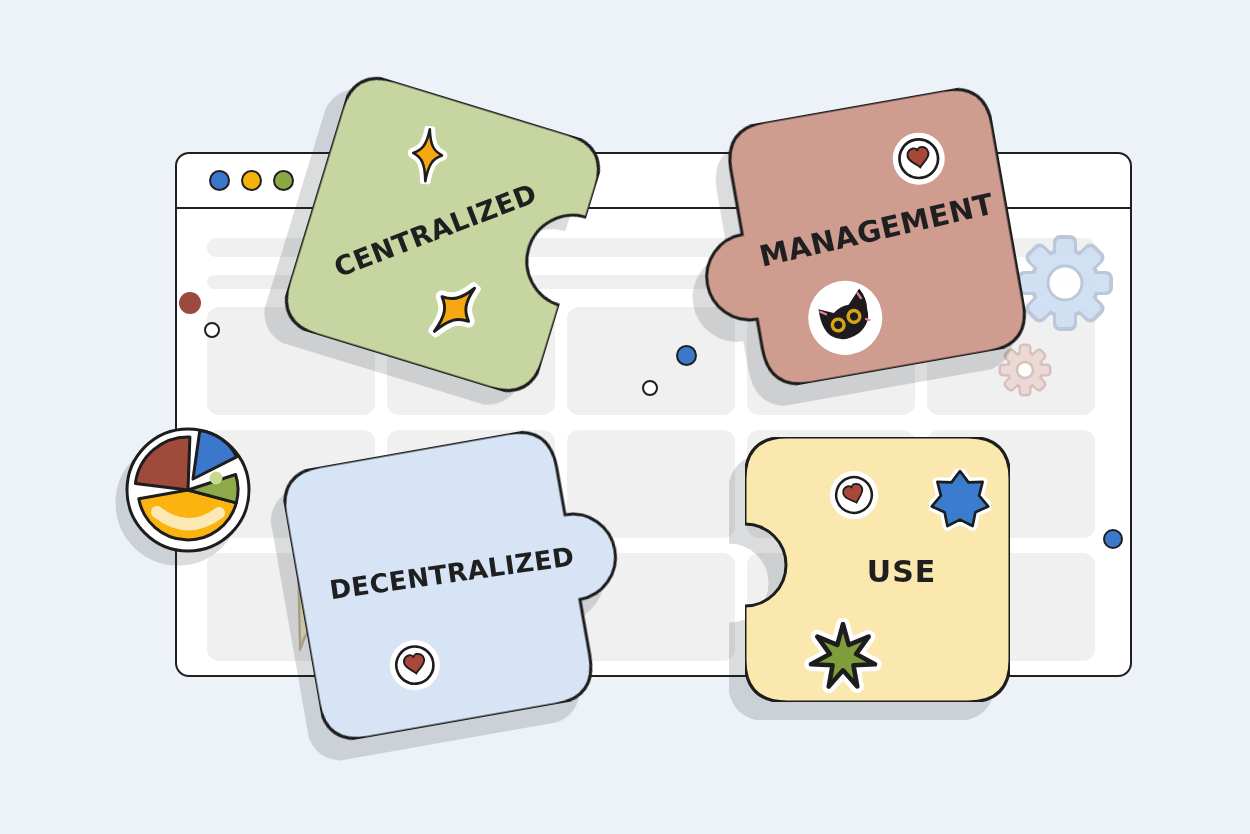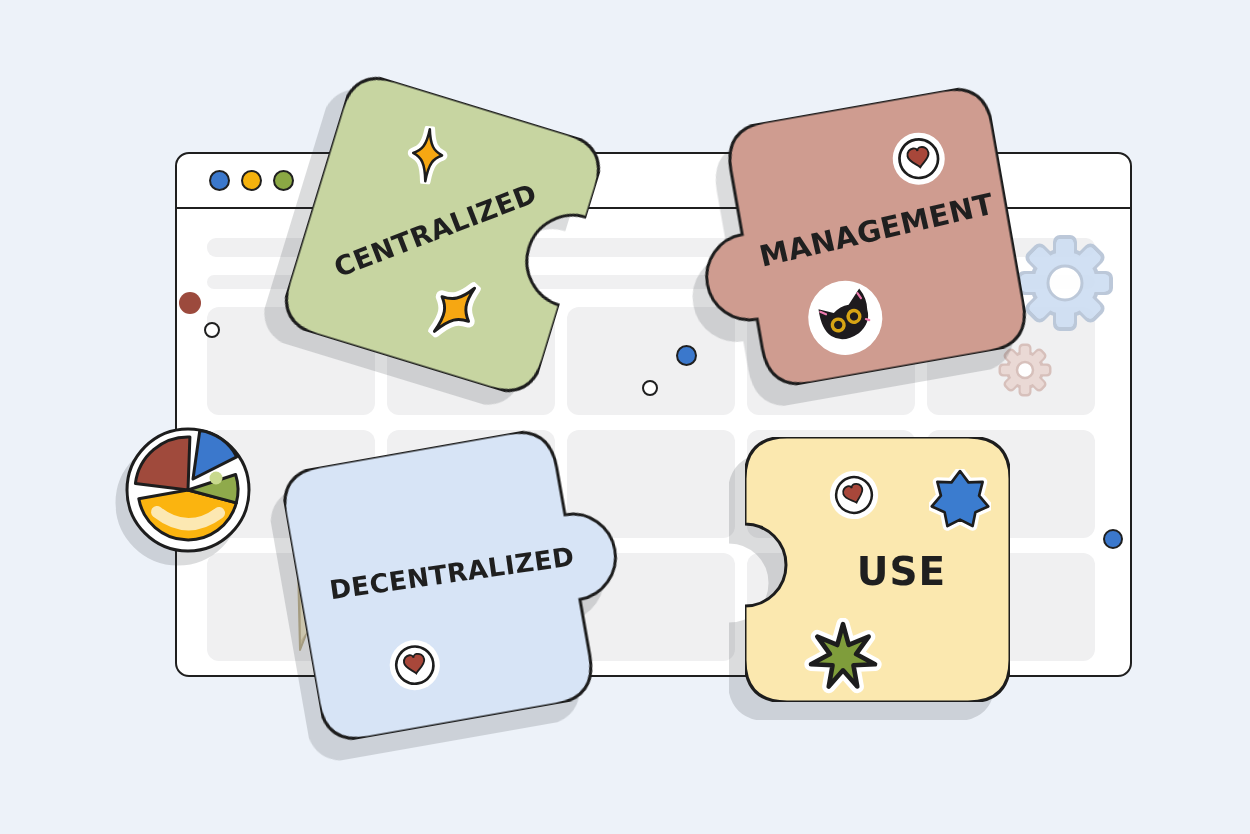--- a/index.html
+++ b/index.html
@@ -163,21 +163,21 @@
     <circle cx="28" cy="28" r="27" fill="#fff"></circle>
     <circle cx="28" cy="28" r="20" fill="#fff" stroke="#1d1d1d" stroke-width="2.8"></circle>
     <path d="M28,37 C25.5,33.5 17,29.5 17,23.5 C17,19 20.5,16.5 24,16.5 C26,16.5 28,18 28,20 C28,18 30,16.5 32,16.5 C35.5,16.5 39,19 39,23.5 C39,29.5 30.5,33.5 28,37 Z" fill="#a8473a" stroke="#1d1d1d" stroke-width="2"></path>
   </svg>
 </div>
 
 <div class="piece" style="left:745px;top:437px;width:265px;height:265px;">
   <svg class="shape" width="265" height="265" viewBox="0 0 265 265">
     <path d="M42,0 H223 Q265,0 265,42 V223 Q265,265 223,265 H42 Q0,265 0,223 V169 A41,41 0 0 0 0,87 V42 Q0,0 42,0 Z" stroke="#1d1d1d" stroke-width="3" fill="#fbe8af"></path>
   </svg>
-  <div class="plabel" style="inset:0;font-size:39px;letter-spacing:1px;transform:translate(24px,2px);">USE</div>
+  <div class="plabel" style="inset:0;font-size:30px;letter-spacing:1px;transform:translate(24px,2px);">USE</div>
   <svg class="sticker" width="50" height="50" viewBox="0 0 56 56" style="left:84px;top:33px;transform:rotate(-18deg);">
     <circle cx="28" cy="28" r="27" fill="#fff"></circle>
     <circle cx="28" cy="28" r="20" fill="#fff" stroke="#1d1d1d" stroke-width="2.8"></circle>
     <path d="M28,37 C25.5,33.5 17,29.5 17,23.5 C17,19 20.5,16.5 24,16.5 C26,16.5 28,18 28,20 C28,18 30,16.5 32,16.5 C35.5,16.5 39,19 39,23.5 C39,29.5 30.5,33.5 28,37 Z" fill="#a8473a" stroke="#1d1d1d" stroke-width="2"></path>
   </svg>
   <svg class="sticker" width="62" height="62" viewBox="0 0 60 60" style="left:184px;top:32px;">
     <polygon points="30,2 38.2,12.9 51.9,12.5 48.5,25.8 57.3,36.2 44.9,41.8 42.2,55.2 30,49 17.8,55.2 15.1,41.8 2.7,36.2 11.5,25.8 8.1,12.5 21.8,12.9" fill="#fff" stroke="#fff" stroke-width="9" stroke-linejoin="round"></polygon>
     <polygon points="30,2 38.2,12.9 51.9,12.5 48.5,25.8 57.3,36.2 44.9,41.8 42.2,55.2 30,49 17.8,55.2 15.1,41.8 2.7,36.2 11.5,25.8 8.1,12.5 21.8,12.9" fill="#3b7ccf" stroke="#1d1d1d" stroke-width="2.6" stroke-linejoin="round"></polygon>
   </svg>
   <svg class="sticker" width="78" height="78" viewBox="0 0 76 76" style="left:59px;top:181px;">

